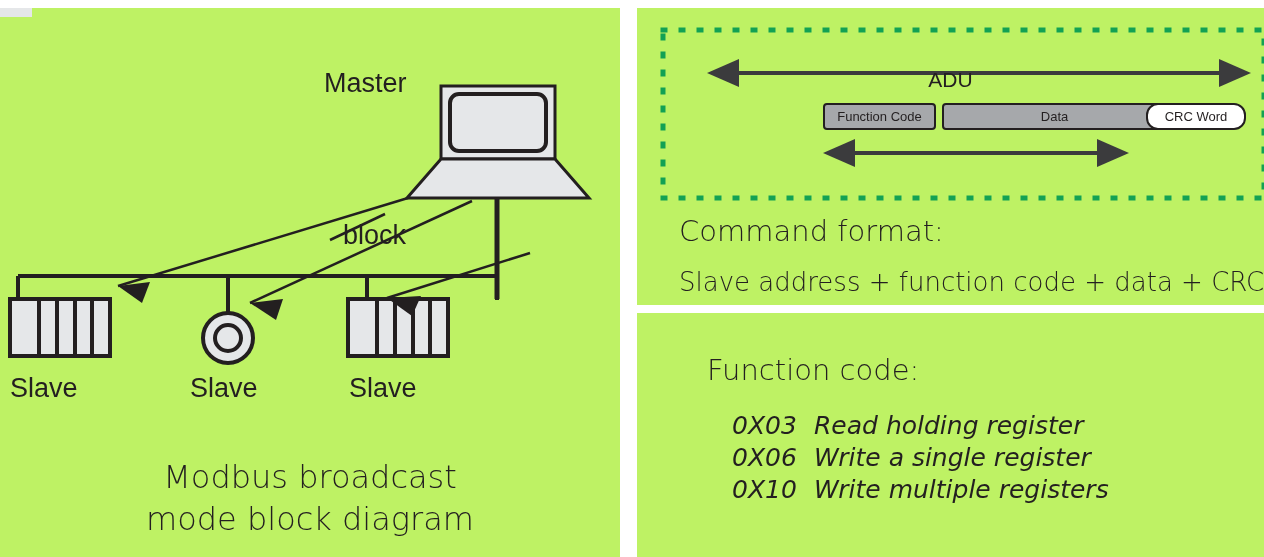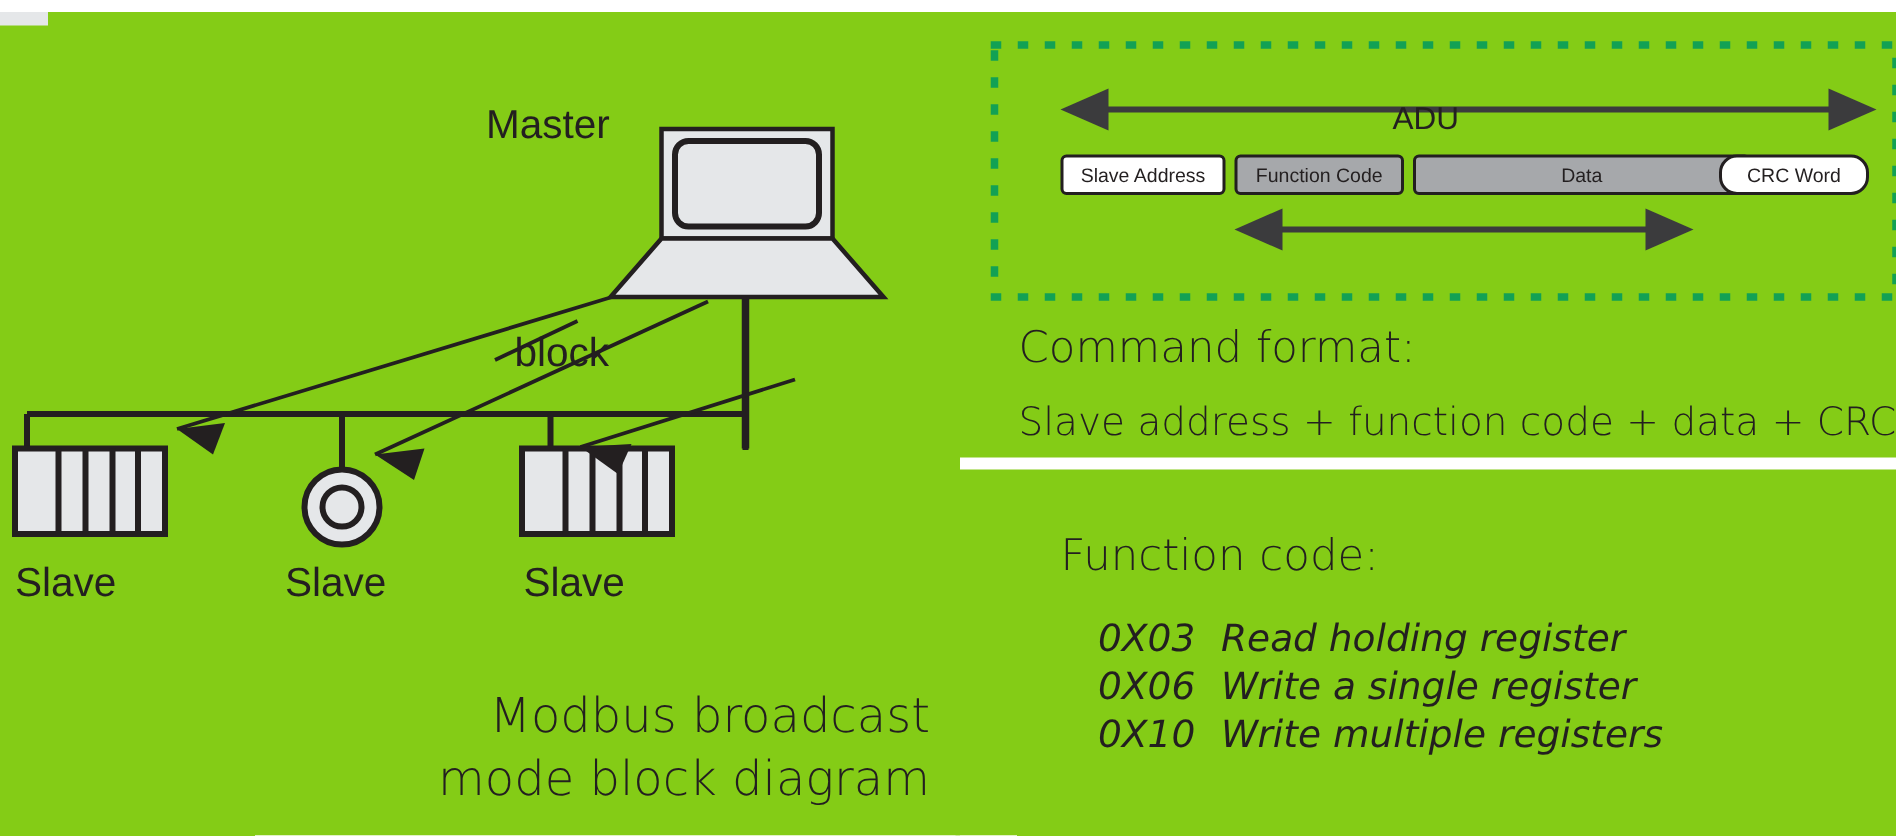--- a/index.html
+++ b/index.html
@@ -10,22 +10,21 @@
   body {
     width: 1264px;
     height: 557px;
     position: relative;
     overflow: hidden;
     font-family: "Liberation Sans", sans-serif;
   }
 
   .panel {
     position: absolute;
-    background: #84cc16;
-    padding-left: 20px;
+    background: #bef264;
   }
 
   
   #left-panel {
     left: 0;
     top: 8px;
     width: 620px;
     height: 549px;
   }
   #left-panel-notch {
@@ -74,21 +73,21 @@
     left: 0;
     top: 448px;
     width: 620px;
     text-align: center;
     color: #231f20;
     font-size: 32px;
     line-height: 42px;
     font-family: "DejaVu Sans", sans-serif;
     font-weight: 300;
   }
-  #caption div { display: block; text-align: right; }
+  #caption div { display: block; }
 
   
   #right-top-panel {
     left: 637px;
     top: 8px;
     width: 627px;
     height: 297px;
   }
   #adu-svg {
     position: absolute;
@@ -277,21 +276,20 @@
 
     <g>
       <line x1="208" y1="145" x2="470" y2="145" stroke="#3b3b3d" stroke-width="4"></line>
       <path d="M186 145 L218 131 L218 159 Z" fill="#3b3b3d"></path>
       <path d="M492 145 L460 131 L460 159 Z" fill="#3b3b3d"></path>
     </g>
   </svg>
 
   <div class="arrow-label" id="adu-text">ADU</div>
 
-  <div class="pkt-box white" id="box-slave-address">Slave Address</div>
   <div class="pkt-box gray" id="box-function-code">Function Code</div>
   <div class="pkt-box gray" id="box-data">Data</div>
   <div class="pkt-box white" id="box-crc-word">CRC Word</div>
 
 
   <div id="command-format-title">Command format:</div>
   <div id="command-format-body">Slave address + function code + data + CRC chec</div>
 </div>
 
 <div class="panel" id="right-bottom-panel">

